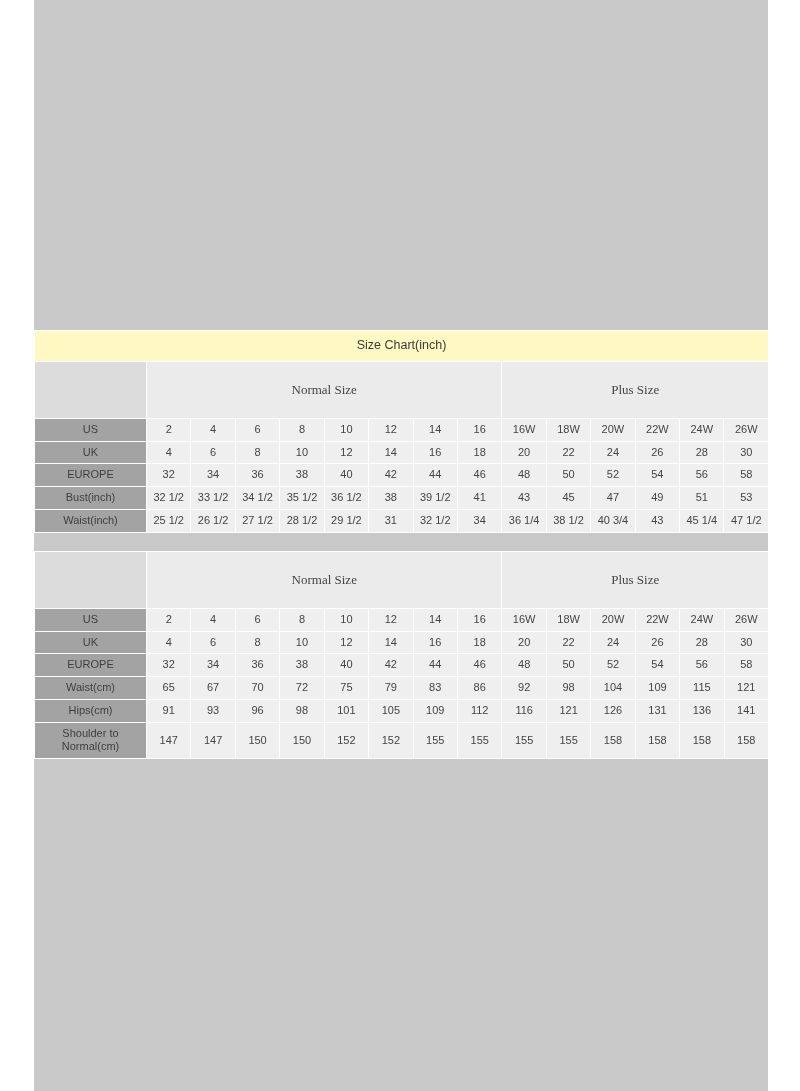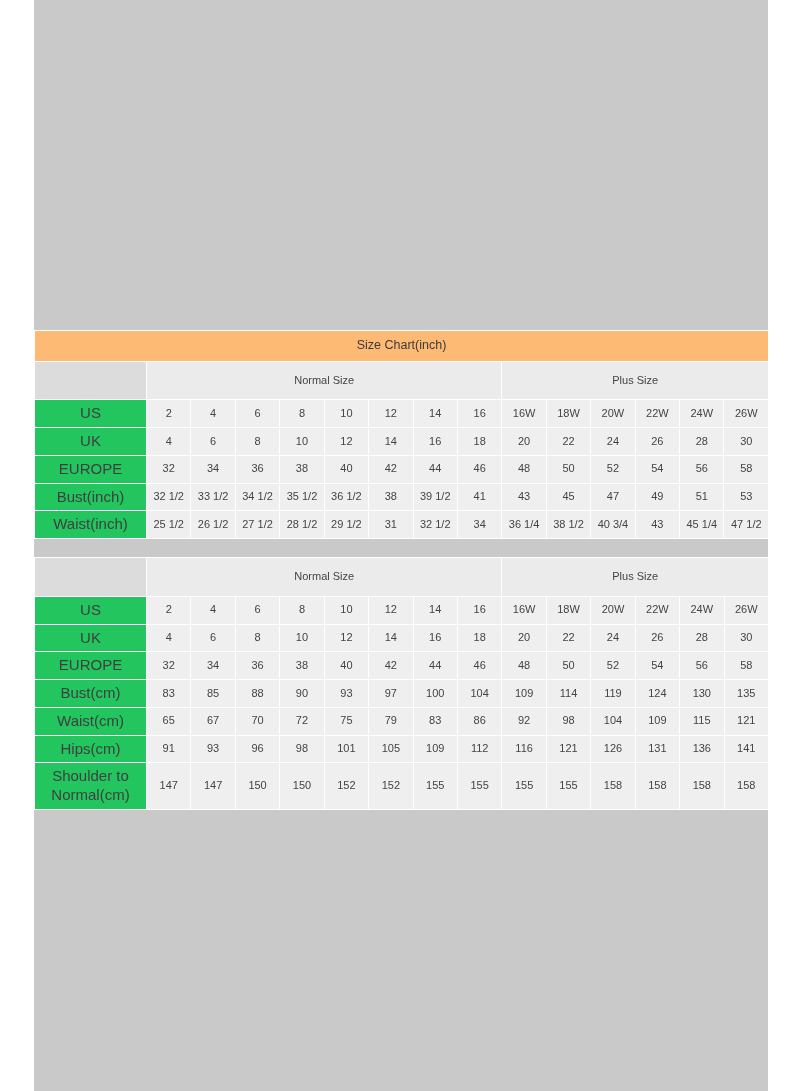--- a/index.html
+++ b/index.html
@@ -42,37 +42,38 @@
     background: #ebebeb;
     text-align: center;
     vertical-align: middle;
     font-weight: normal;
     font-size: 11px;
     color: #444;
     padding: 4px 1px;
     line-height: 1.25;
   }
   table.size-chart tr.title-row td {
-    background: #fdba74;
+    background: #fef9c3;
     font-size: 12.5px;
     color: #3b3b3b;
     padding: 7px 0;
   }
   table.size-chart tr.group-row td {
     background: #ebebeb;
-    font-size: 11px;
+    font-size: 13px;
     color: #444;
-    padding: 12px 0;
+    padding: 20px 0;
+    font-family: Liberation Serif, serif;
   }
   table.size-chart tr.group-row td.blank-corner {
     background: #dcdcdc;
   }
   table.size-chart td.rowlabel {
-    background: #22c55e;
-    font-size: 15px;
+    background: #a3a3a3;
+    font-size: 11px;
     color: #3f3f3f;
     width: 112px;
   }
   table.size-chart td.val {
     background: #efefef;
   }
   .gap {
     height: 18px;
     background: #c9c9c9;
   }
@@ -271,37 +272,20 @@
             <td class="val">44</td>
             <td class="val">46</td>
             <td class="val">48</td>
             <td class="val">50</td>
             <td class="val">52</td>
             <td class="val">54</td>
             <td class="val">56</td>
             <td class="val">58</td>
           </tr>
           <tr>
-            <td class="rowlabel">Bust(cm)</td>
-            <td class="val">83</td>
-            <td class="val">85</td>
-            <td class="val">88</td>
-            <td class="val">90</td>
-            <td class="val">93</td>
-            <td class="val">97</td>
-            <td class="val">100</td>
-            <td class="val">104</td>
-            <td class="val">109</td>
-            <td class="val">114</td>
-            <td class="val">119</td>
-            <td class="val">124</td>
-            <td class="val">130</td>
-            <td class="val">135</td>
-          </tr>
-          <tr>
             <td class="rowlabel">Waist(cm)</td>
             <td class="val">65</td>
             <td class="val">67</td>
             <td class="val">70</td>
             <td class="val">72</td>
             <td class="val">75</td>
             <td class="val">79</td>
             <td class="val">83</td>
             <td class="val">86</td>
             <td class="val">92</td>

